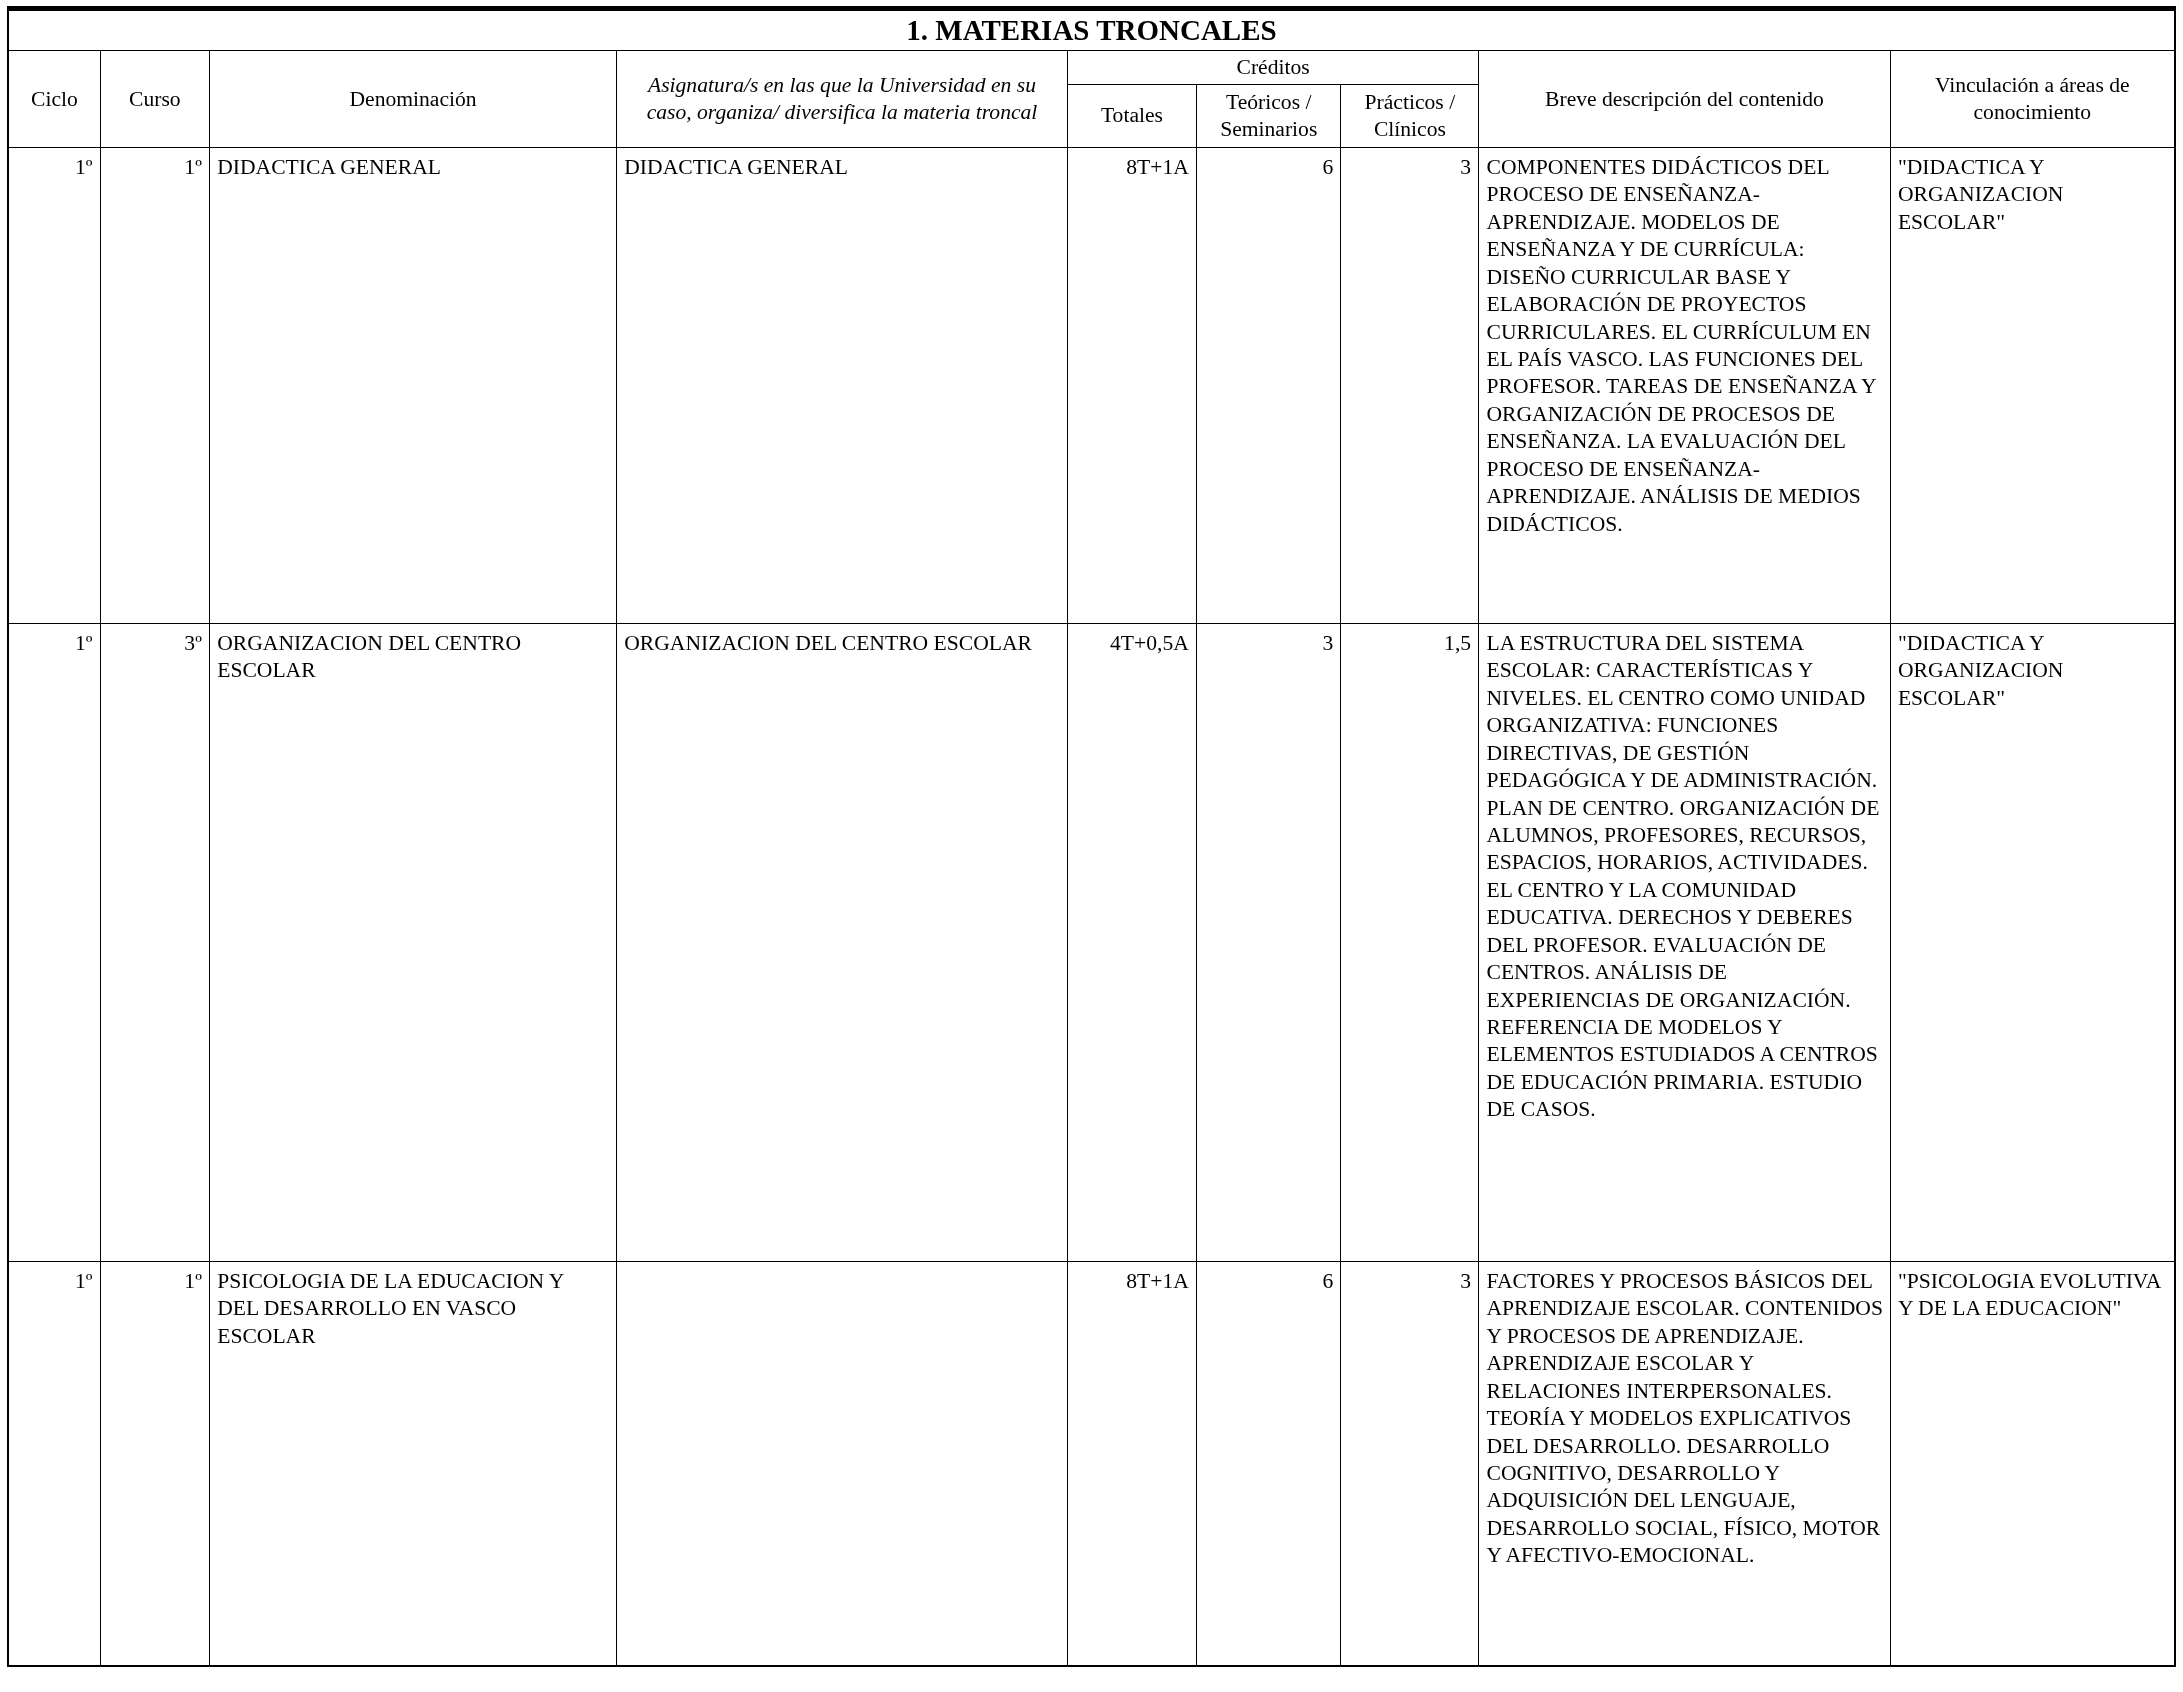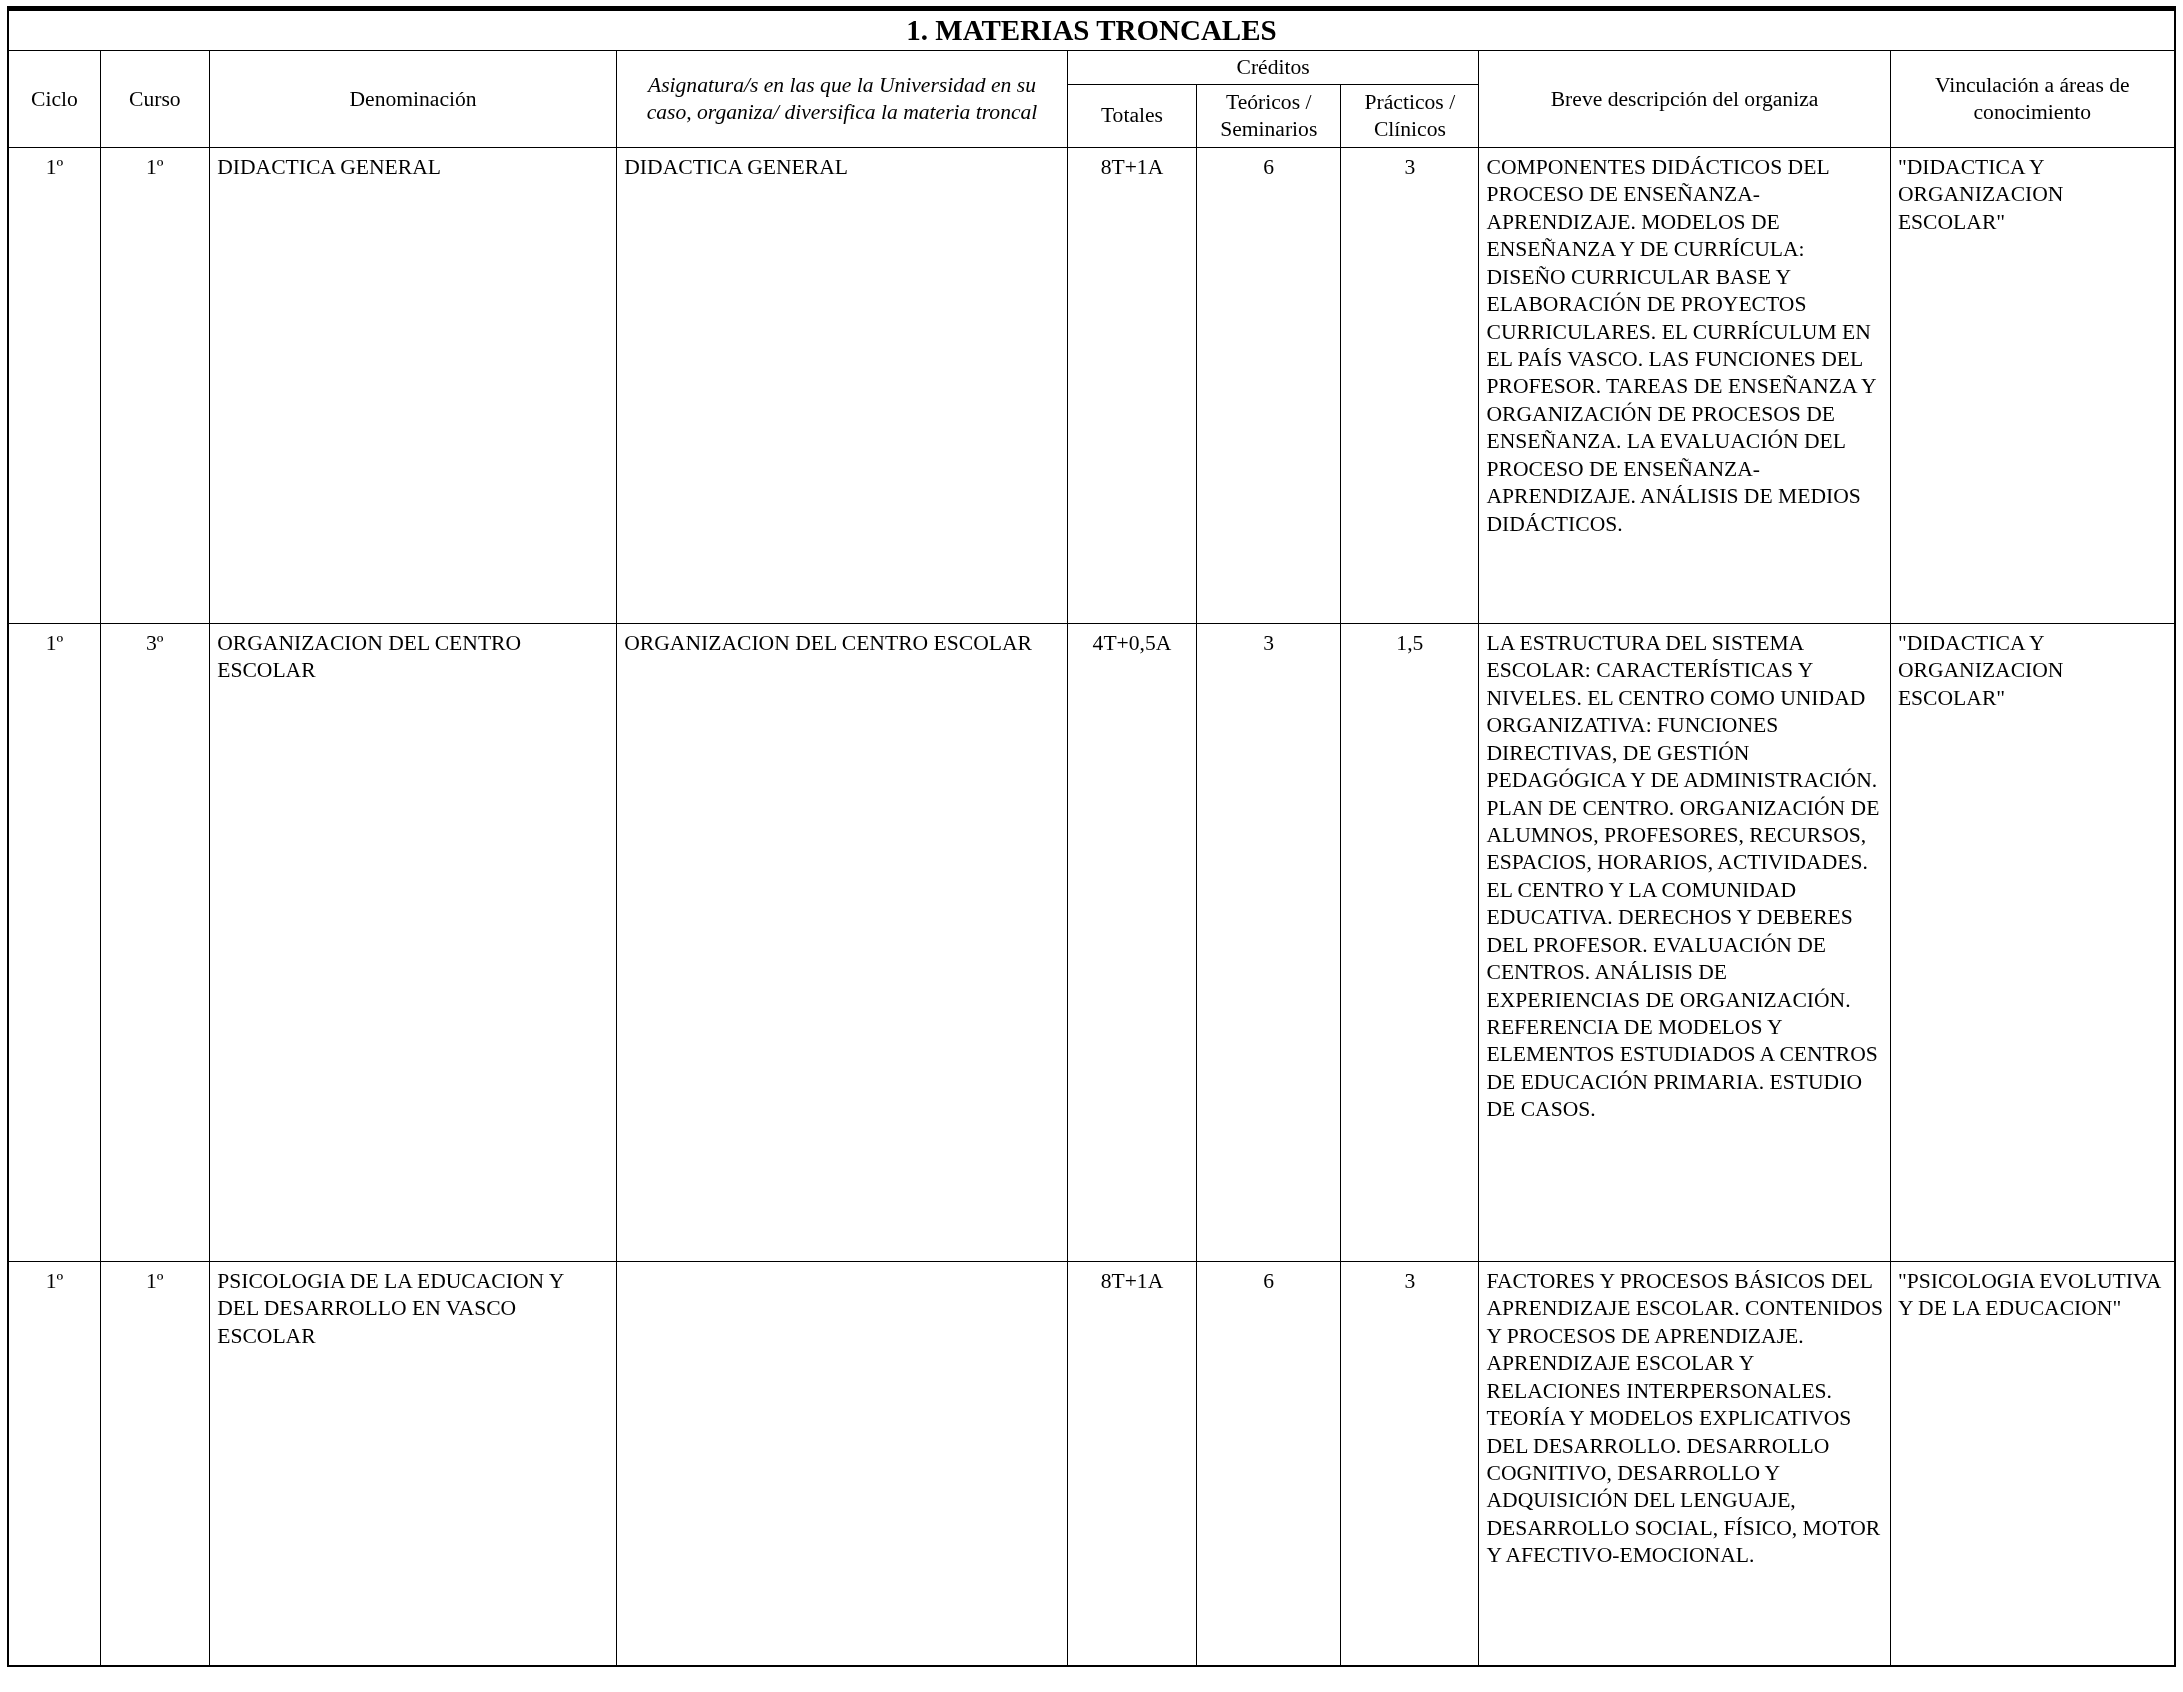--- a/index.html
+++ b/index.html
@@ -46,21 +46,21 @@
   }
   th.creditos-header {
     padding: 2.9px 4.3px;
   }
   td {
     font-size: 21.6px;
     vertical-align: top;
     padding: 5.8px 7.2px;
     line-height: 1.27;
   }
-  td.center { text-align: center; }
+  td.center { text-align: right; }
   td.name-cell { padding-right: 17.3px; }
   td.desc-cell { padding-right: 5.8px; }
   tr.row-0 { height: 476px; }
   tr.row-1 { height: 638px; }
   tr.row-2 { height: 404px; }
 </style>
 </head>
 <body>
 
 <div class="page">
@@ -79,21 +79,21 @@
     <thead>
       <tr>
         <th colspan="9" class="title-cell">1. MATERIAS TRONCALES</th>
       </tr>
       <tr>
         <th rowspan="2">Ciclo</th>
         <th rowspan="2">Curso</th>
         <th rowspan="2">Denominación</th>
         <th rowspan="2" class="asignatura-header">Asignatura/s en las que la Universidad en su caso, organiza/ diversifica la materia troncal</th>
         <th colspan="3" class="creditos-header">Créditos</th>
-        <th rowspan="2">Breve descripción del organiza</th>
+        <th rowspan="2">Breve descripción del contenido</th>
         <th rowspan="2">Vinculación a áreas de conocimiento</th>
       </tr>
       <tr>
         <th>Totales</th>
         <th>Teóricos / Seminarios</th>
         <th>Prácticos / Clínicos</th>
       </tr>
     </thead>
     <tbody>
       <tr class="row-0">

